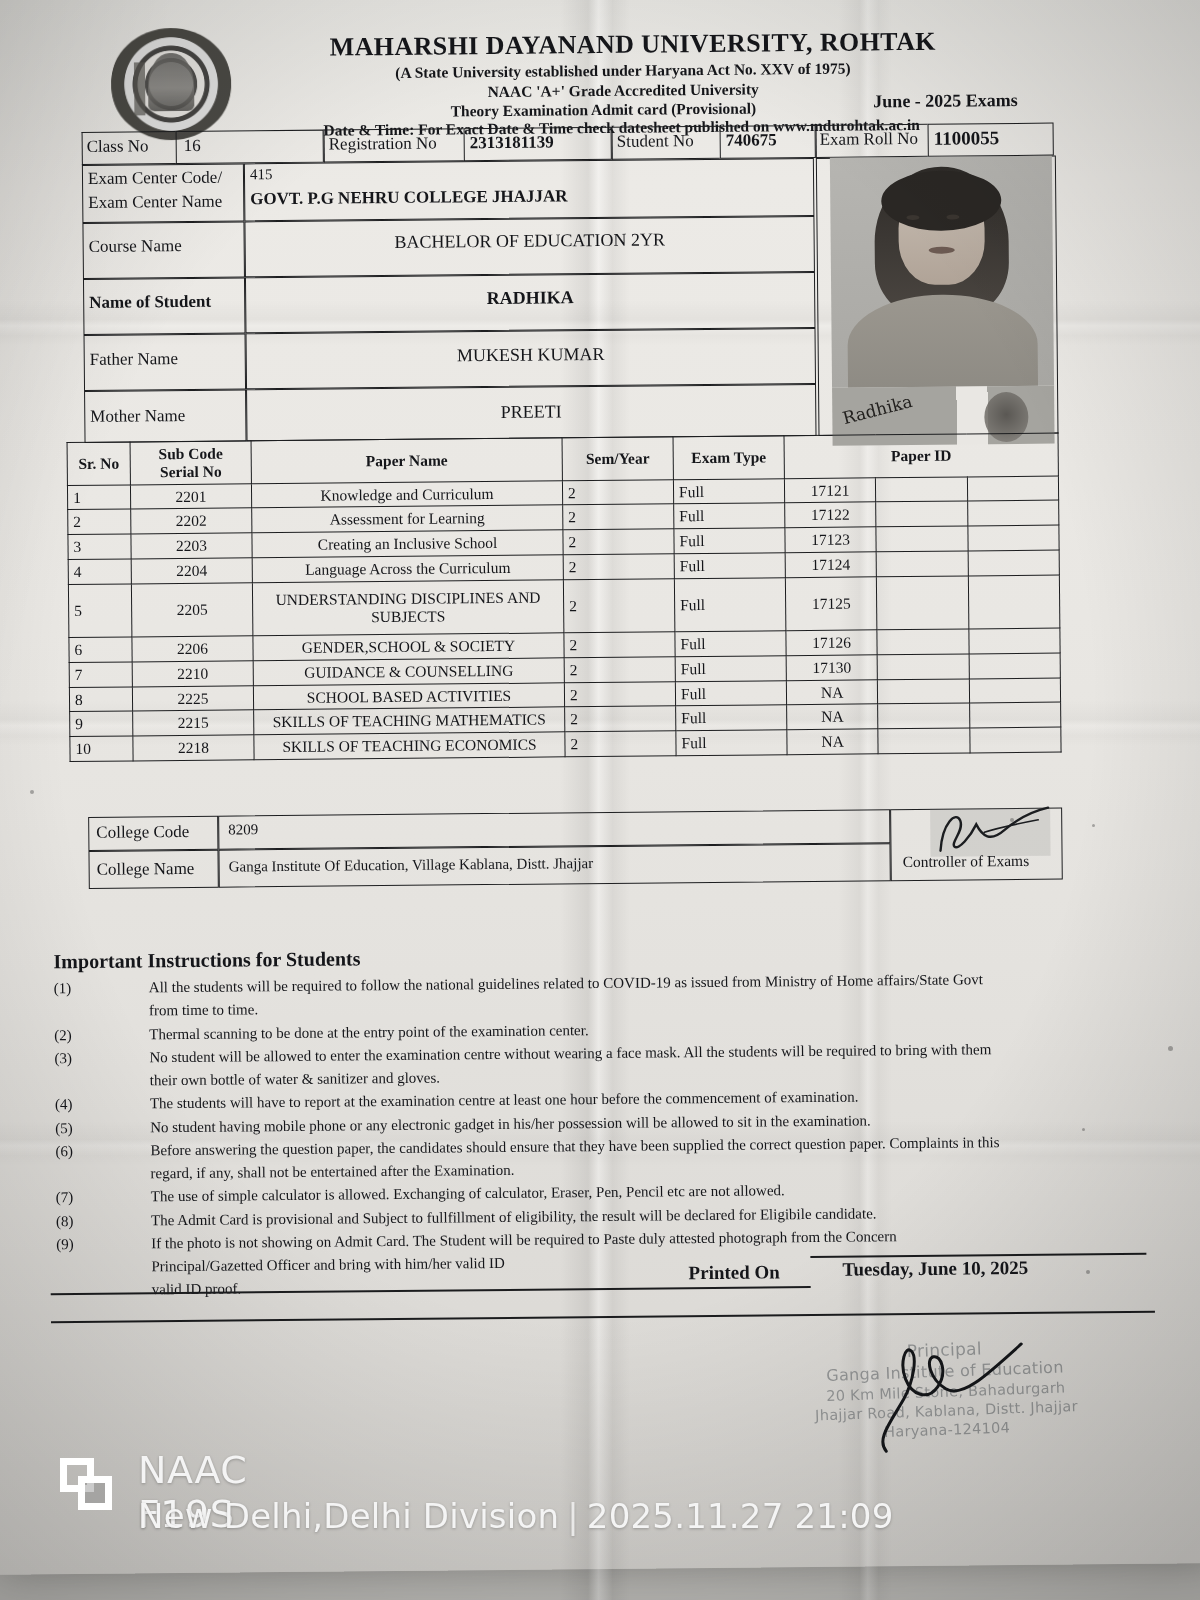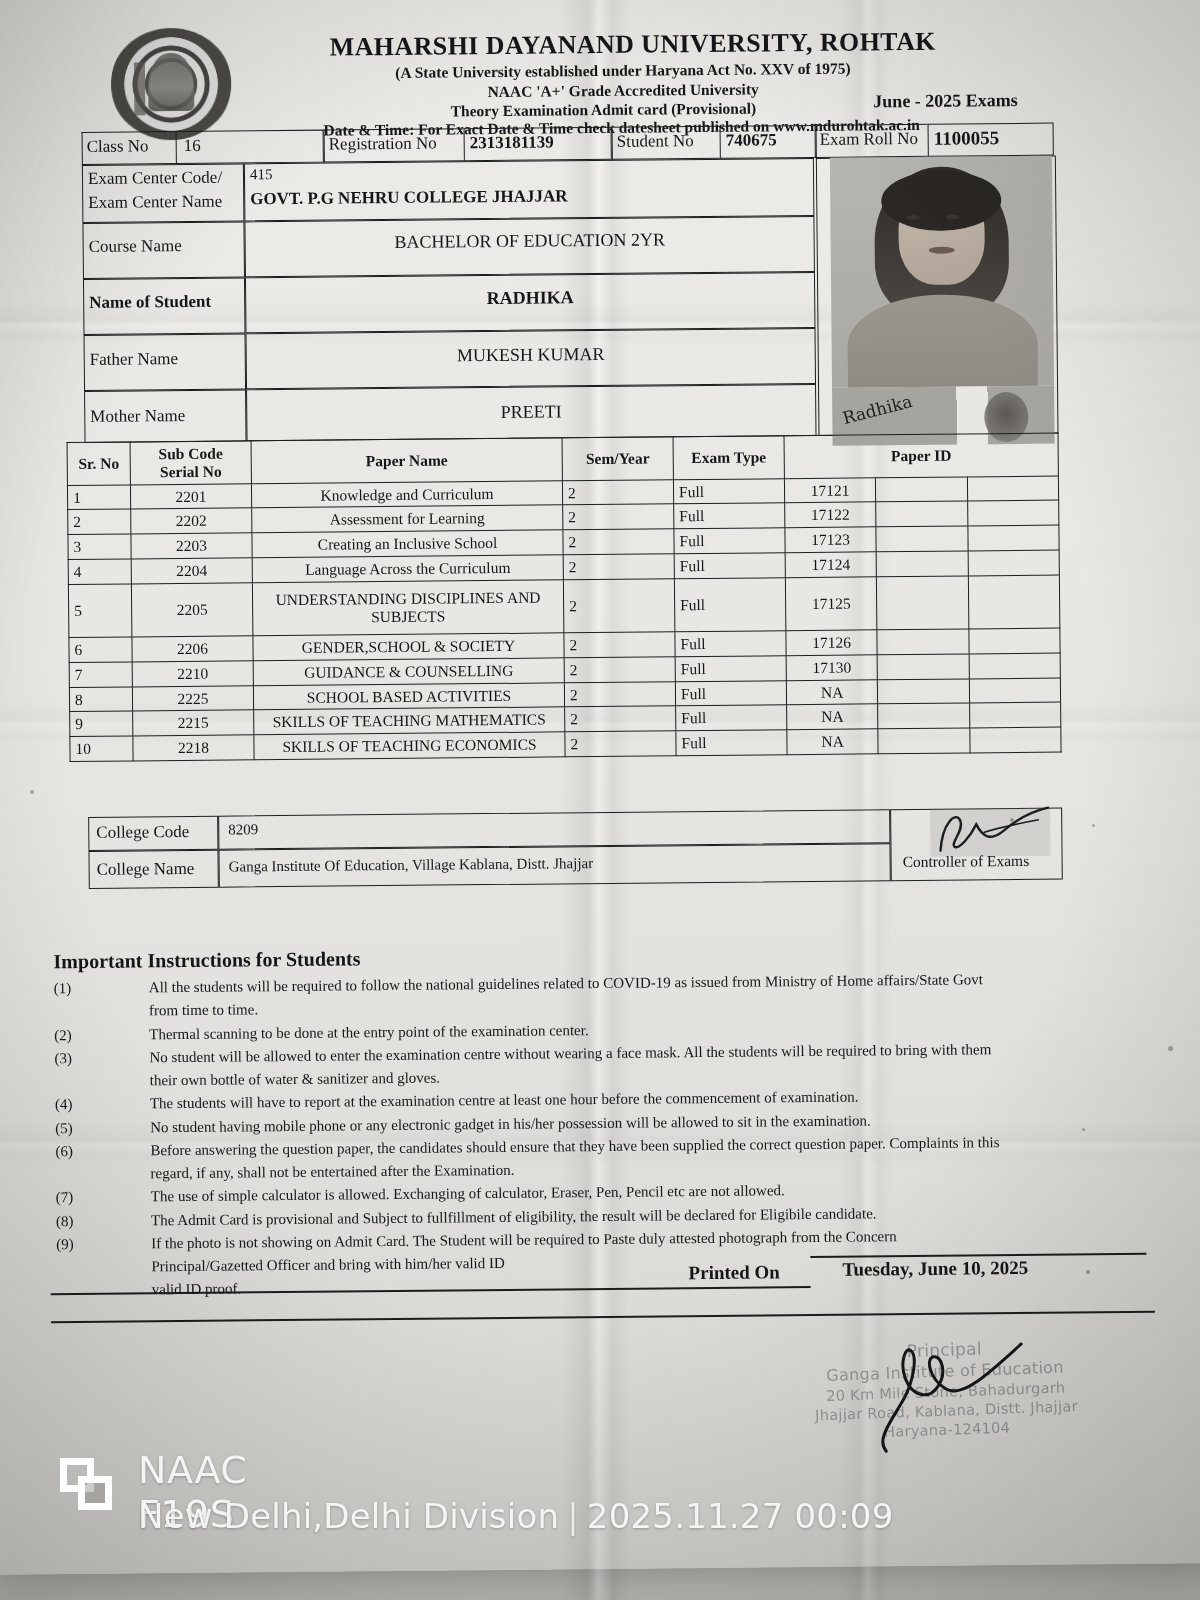--- a/index.html
+++ b/index.html
@@ -465,17 +465,17 @@
 
   <div class="vig"></div>
 
   <div id="wm">
     <div id="wm-logo">
       <div class="sq1"></div>
         <div class="sq2"></div>
     </div>
     <div id="wm-l1">NAAC F19S</div>
     <div id="wm-l2">
-      <span>New Delhi,Delhi Division</span><span class="wm-sep">|</span><span>2025.11.27 00:09</span>
+      <span>New Delhi,Delhi Division</span><span class="wm-sep">|</span><span>2025.11.27 21:09</span>
     </div>
   </div>
 
 </div>
 
 </body></html>

